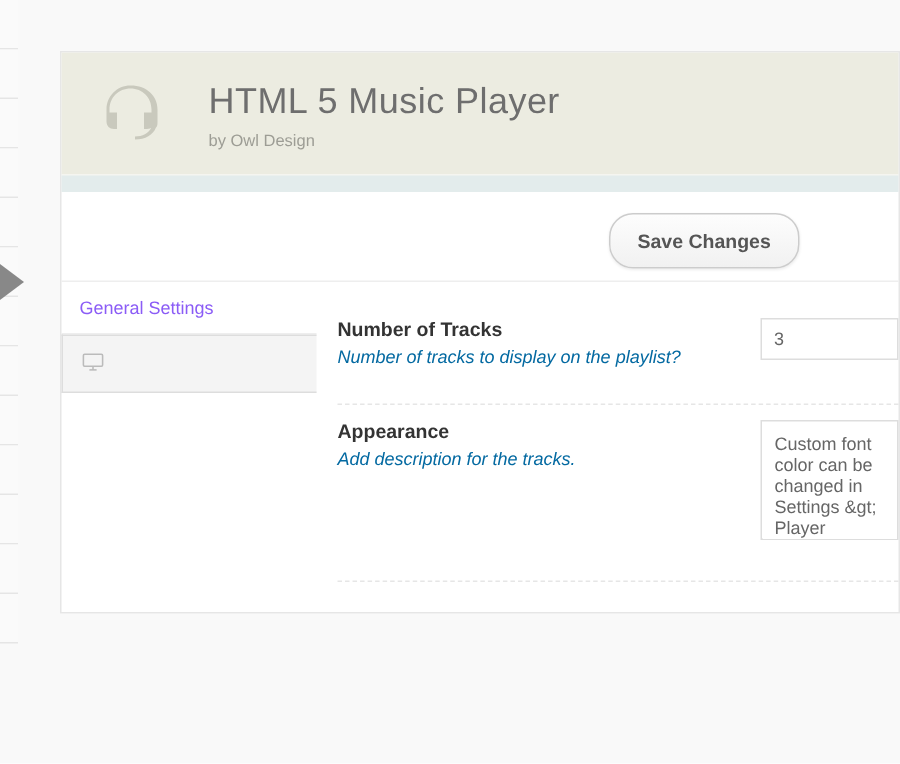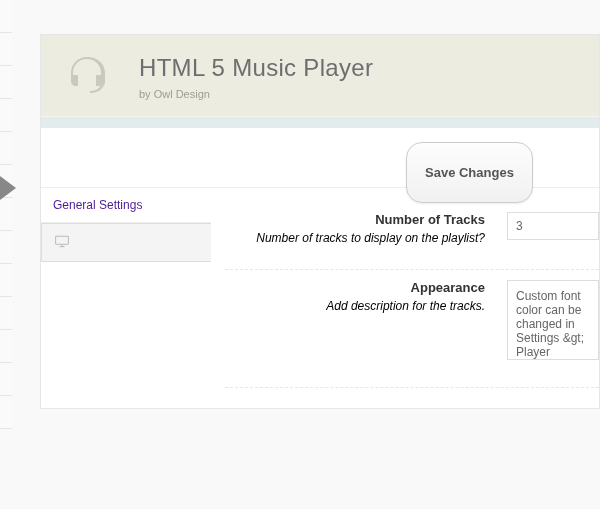--- a/index.html
+++ b/index.html
@@ -7,32 +7,32 @@
 .left-rail { position: absolute; left: 0; top: 0; width: 12px; height: 100%; }
 .left-rail .seg { height: 33px; border-bottom: 1px solid #e5e5e5; background: #fafafa; }
 .arrow { position: absolute; left: 0; top: 176px; width: 16px; height: 24px; background: #888; clip-path: polygon(0 0, 100% 50%, 0 100%); }
 .panel { position: absolute; left: 40px; top: 34px; right: 0; border: 1px solid #e6e6e6; background: #fff; }
 .header { background: #ecece1; padding: 16px 22px 14px; display: flex; align-items: center; gap: 28px; }
 .header .icon svg { width: 48px; height: 48px; fill: #c9c9bd; }
 .header h1 { font-weight: 300; font-size: 24px; color: #6e6e6e; letter-spacing: 0.3px; }
 .header .byline { font-size: 11px; color: #9d9d95; margin-top: 6px; }
 .bar { height: 12px; background: #e3ecec; border-top: 1px solid #f5f5f0; }
 .toolbar { padding: 18px 0 16px; border-bottom: 1px solid #eee; position: relative; }
-.save-btn { position: absolute; left: 365px; top: 14px; background: linear-gradient(#fdfdfd,#f1f1f1); border: 1px solid #ccc; border-radius: 16px; padding: 22px 18px; font-size: 13px; font-weight: bold; color: #555; cursor: pointer; box-shadow: 0 1px 2px rgba(0,0,0,0.08); }
+.save-btn { position: absolute; left: 365px; top: 14px; background: linear-gradient(#fdfdfd,#f1f1f1); border: 1px solid #ccc; border-radius: 16px; padding: 10px 18px; font-size: 13px; font-weight: bold; color: #555; cursor: pointer; box-shadow: 0 1px 2px rgba(0,0,0,0.08); }
 .toolbar { height: 60px; }
 .body { display: flex; }
 .sidebar { width: 170px; }
-.sidebar .item { display: flex; justify-content: space-between; align-items: center; padding: 10px 12px; font-size: 12px; color: #4c1d95; border-bottom: 1px solid #eee; cursor: pointer; }
+.sidebar .item { display: flex; justify-content: space-between; align-items: center; padding: 10px 12px; font-size: 12px; color: #8b5cf6; border-bottom: 1px solid #eee; cursor: pointer; }
 .sidebar .item.active { background: #f4f4f4; border: 1px solid #ddd; border-right: none; }
 .sidebar .item svg { width: 16px; height: 14px; fill: none; stroke: #bbb; stroke-width: 1.3; }
 .content { flex: 1; padding: 14px 0 20px 14px; }
 .field { display: flex; border-bottom: 1px dashed #e6e6e6; padding: 10px 0 24px; gap: 22px; }
-.field .labels { width: 260px; text-align: right; }
+.field .labels { width: 260px; }
 .field .labels .title { font-weight: bold; font-size: 13px; color: #333; margin-bottom: 4px; }
-.field .labels .help { font-style: italic; font-size: 12px; color: #000000; }
+.field .labels .help { font-style: italic; font-size: 12px; color: #0369a1; }
 .field .ctrl { flex: 1; }
 .text-input { width: 100%; border: 1px solid #ddd; padding: 6px 8px; font-size: 12px; color: #666; background: #fff; }
 .textarea { width: 100%; height: 80px; border: 1px solid #ddd; padding: 8px; font-size: 12px; color: #666; background: #fff; resize: none; font-family: Arial; }
 </style>
 </head>
 <body>
 
 <div class="left-rail">
   <div class="seg"></div>
     <div class="seg"></div>

